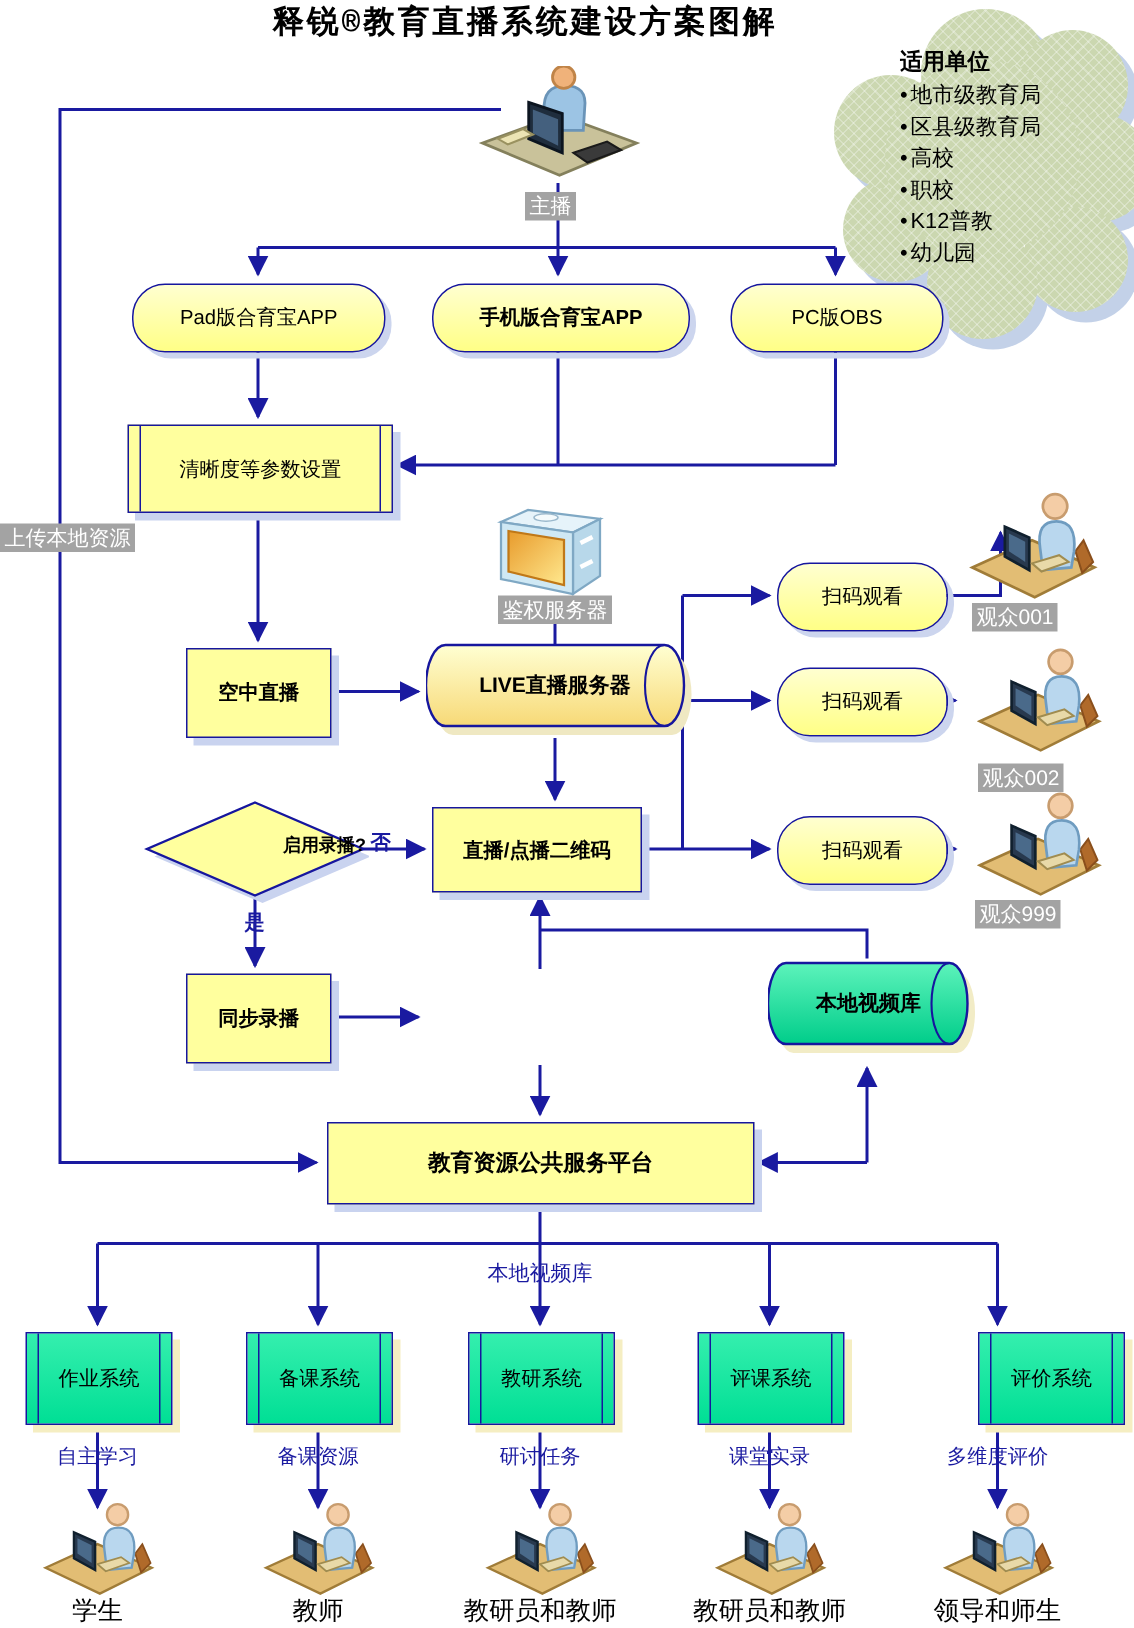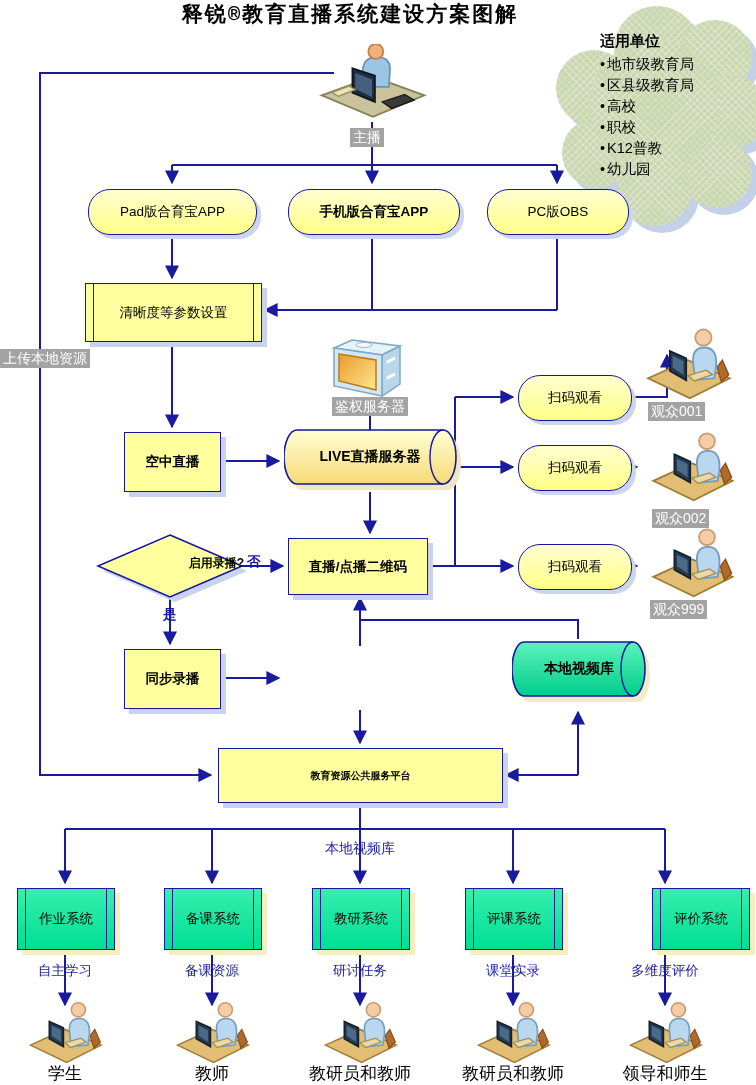--- a/index.html
+++ b/index.html
@@ -236,21 +236,21 @@
   <span class="tag" style="left:648px;top:402px">观众001</span>
   <svg class="icon" style="left:642px;top:428px" width="100" height="74">
       <use href="#sym-person-pc"></use>
     </svg>
   <span class="tag" style="left:652px;top:509px">观众002</span>
   <svg class="icon" style="left:642px;top:524px" width="100" height="74">
       <use href="#sym-person-pc"></use>
     </svg>
   <span class="tag" style="left:650px;top:600px">观众999</span>
 
-  <div class="node rect b" style="left:218px;top:748px;width:283px;height:53px;font-size:10px">教育资源公共服务平台</div>
+  <div class="node rect b" style="left:218px;top:748px;width:283px;height:53px;font-size:15px">教育资源公共服务平台</div>
   <span class="blu" style="left:325px;top:840px;font-size:14px">本地视频库</span>
 
   <div class="node rect green" style="left:17px;top:888px;width:96px;height:60px">
     <div class="bar l"></div>
       <div class="bar r"></div>
     <span>作业系统</span>
   </div>
   <div class="node rect green" style="left:312px;top:888px;width:96px;height:60px">
     <div class="bar l"></div>
       <div class="bar r"></div>

